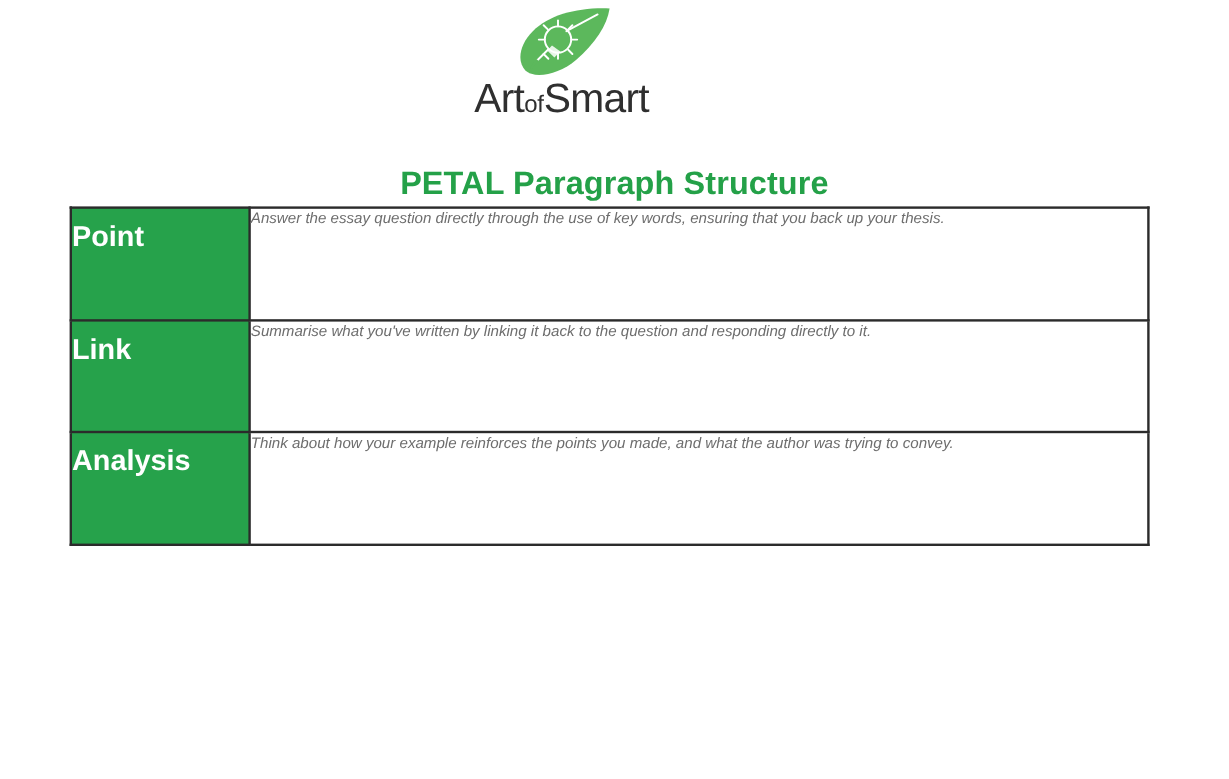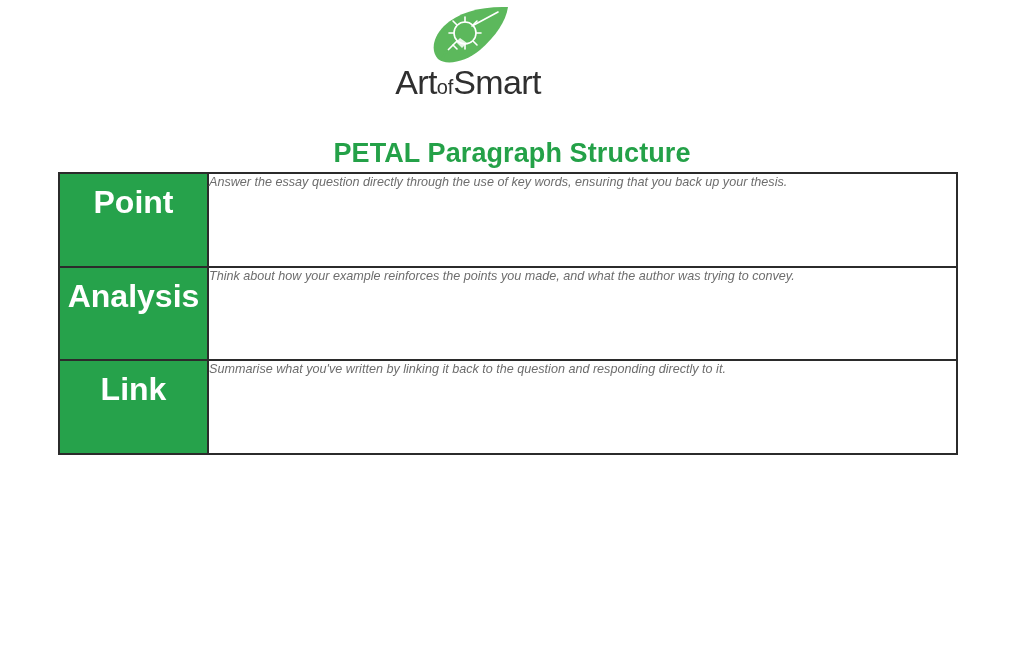--- a/index.html
+++ b/index.html
@@ -84,26 +84,25 @@
   }
   .cell-label {
     width: 147px;
     background: #26a24b;
     vertical-align: middle;
     padding: 0 0 0 10px;
   }
   .label-text {
     color: #ffffff;
     font-family: "Liberation Sans", sans-serif;
-    font-size: 32px;
+    font-size: 24px;
     font-weight: bold;
     line-height: 1.1;
     position: relative;
     top: 11px;
-    text-align: center;
   }
   .cell-desc {
     background: #ffffff;
     padding: 10px 12px 0 10px;
     margin-top: 16px;
   }
   .desc-text {
     color: #6d6d6d;
     font-family: "Liberation Sans", sans-serif;
     font-size: 12.6px;
@@ -145,30 +144,30 @@
       <tr>
         <td class="cell-label">
           <div class="label-text">Point</div>
         </td>
         <td class="cell-desc">
           <div class="desc-text">Answer the essay question directly through the use of key words, ensuring that you back up your thesis.</div>
         </td>
       </tr>
       <tr>
         <td class="cell-label">
+          <div class="label-text">Link</div>
+        </td>
+        <td class="cell-desc">
+          <div class="desc-text">Summarise what you've written by linking it back to the question and responding directly to it.</div>
+        </td>
+      </tr>
+      <tr>
+        <td class="cell-label">
           <div class="label-text">Analysis</div>
         </td>
         <td class="cell-desc">
           <div class="desc-text">Think about how your example reinforces the points you made, and what the author was trying to convey.</div>
-        </td>
-      </tr>
-      <tr>
-        <td class="cell-label">
-          <div class="label-text">Link</div>
-        </td>
-        <td class="cell-desc">
-          <div class="desc-text">Summarise what you've written by linking it back to the question and responding directly to it.</div>
         </td>
       </tr>
     </tbody>
   </table>
 
 </div>
 
 </body></html>

